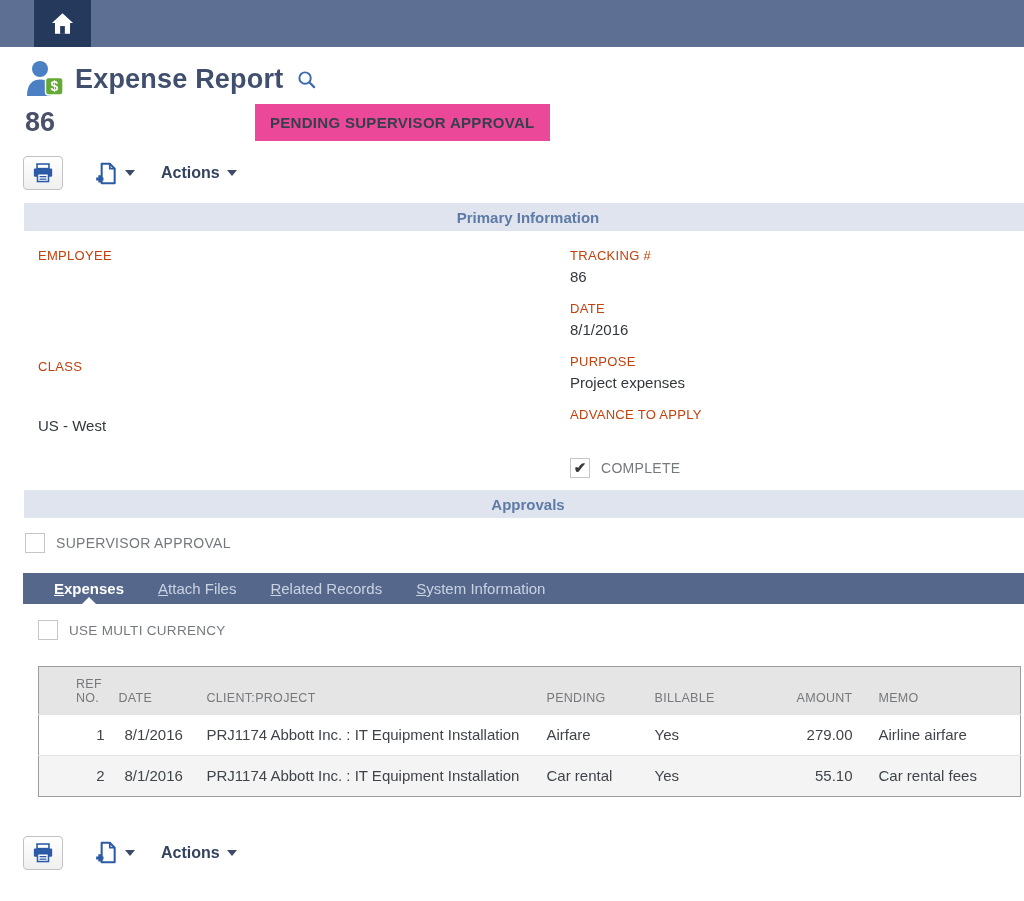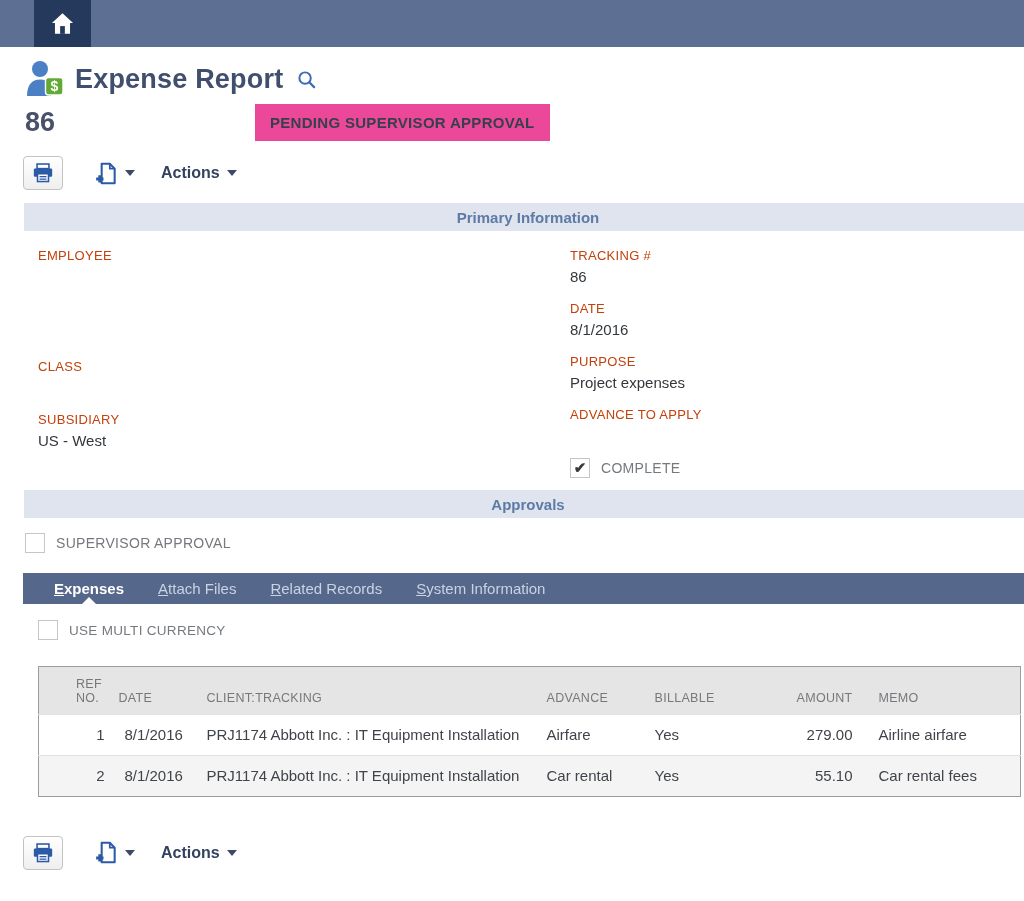--- a/index.html
+++ b/index.html
@@ -152,21 +152,20 @@
       <div class="field-value"></div>
     </div>
     <div class="field">
       <div class="field-value"></div>
     </div>
     <div class="field">
       <div class="field-label">CLASS</div>
       <div class="field-value"></div>
     </div>
     <div class="field">
-      <div class="field-label">SUBSIDIARY</div>
       <div class="field-value">US - West</div>
     </div>
   </div>
   <div class="col">
     <div class="field">
       <div class="field-label">TRACKING #</div>
       <div class="field-value">86</div>
     </div>
     <div class="field">
       <div class="field-label">DATE</div>
@@ -229,22 +228,22 @@
       <col style="width:340px">
     <col style="width:108px">
       <col style="width:118px">
       <col style="width:98px">
       <col style="width:158px">
   </colgroup>
   <thead>
     <tr>
       <th class="c-ref">REF NO.</th>
       <th class="c-date">DATE</th>
-      <th>CLIENT:TRACKING</th>
-      <th>ADVANCE</th>
+      <th>CLIENT:PROJECT</th>
+      <th>PENDING</th>
       <th>BILLABLE</th>
       <th class="c-amount">AMOUNT</th>
       <th class="c-memo">MEMO</th>
     </tr>
   </thead>
   <tbody>
     <tr>
       <td class="c-ref">1</td>
       <td class="c-date">8/1/2016</td>
       <td>PRJ1174 Abbott Inc. : IT Equipment Installation</td>

